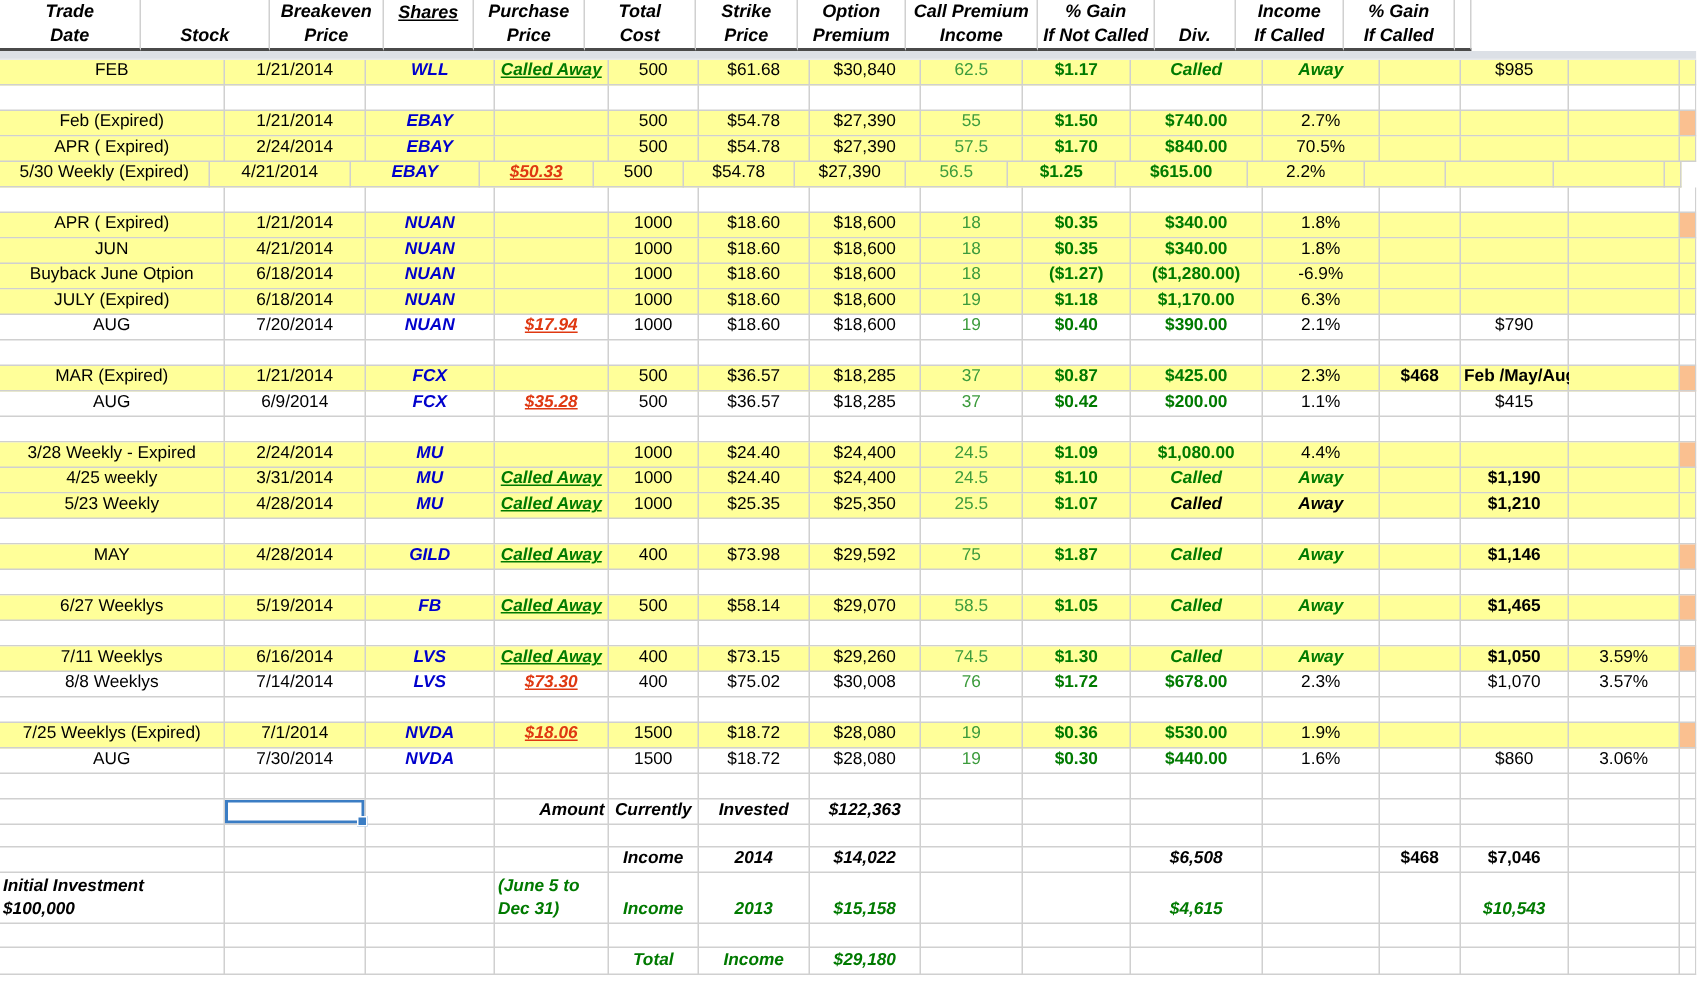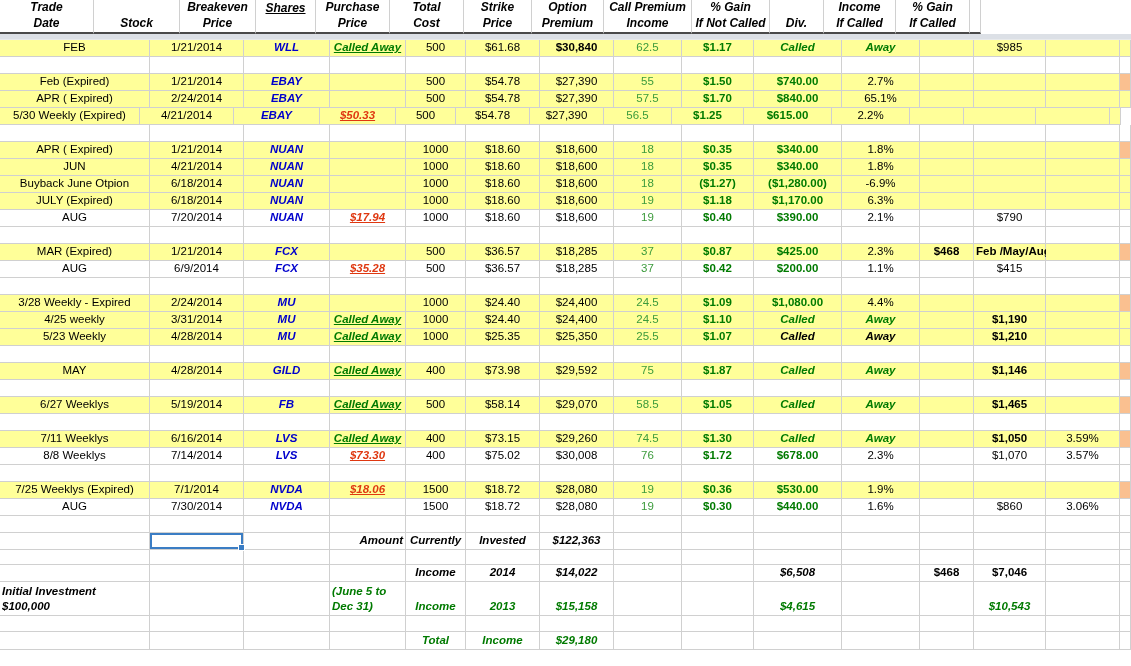--- a/index.html
+++ b/index.html
@@ -118,21 +118,21 @@
         </div>
         <div class="c" style="width: 76px;">
           <span class="st-ca">Called Away</span>
         </div>
         <div class="c" style="width: 60px;">
           <span class="st-m">500</span>
         </div>
         <div class="c" style="width: 74px;">
           <span class="st-m">$61.68</span>
         </div>
-        <div class="c" style="width: 74px; font-weight: bold;">
+        <div class="c" style="width: 74px;">
           <span class="st-m">$30,840</span>
         </div>
         <div class="c" style="width: 68px;">
           <span class="st-k">62.5</span>
         </div>
         <div class="c" style="width: 72px;">
           <span class="st-gb">$1.17</span>
         </div>
         <div class="c" style="width: 88px;">
           <span class="st-cg">Called</span>
@@ -224,21 +224,21 @@
         <div class="c" style="width: 68px;">
           <span class="st-k">57.5</span>
         </div>
         <div class="c" style="width: 72px;">
           <span class="st-gb">$1.70</span>
         </div>
         <div class="c" style="width: 88px;">
           <span class="st-gb">$840.00</span>
         </div>
         <div class="c" style="width: 78px;">
-          <span class="st-m">65.1%</span>
+          <span class="st-m">70.5%</span>
         </div>
         <div class="c" style="width: 54px;"></div>
         <div class="c" style="width: 72px;"></div>
         <div class="c" style="width: 74px;"></div>
         <div class="c" style="width: 11px;"></div>
       </div>
       <div class="row yellow" style="height: 17px;">
         <div class="c" style="width: 140px;">
           <span class="st-m">5/30 Weekly (Expired)</span>
         </div>

